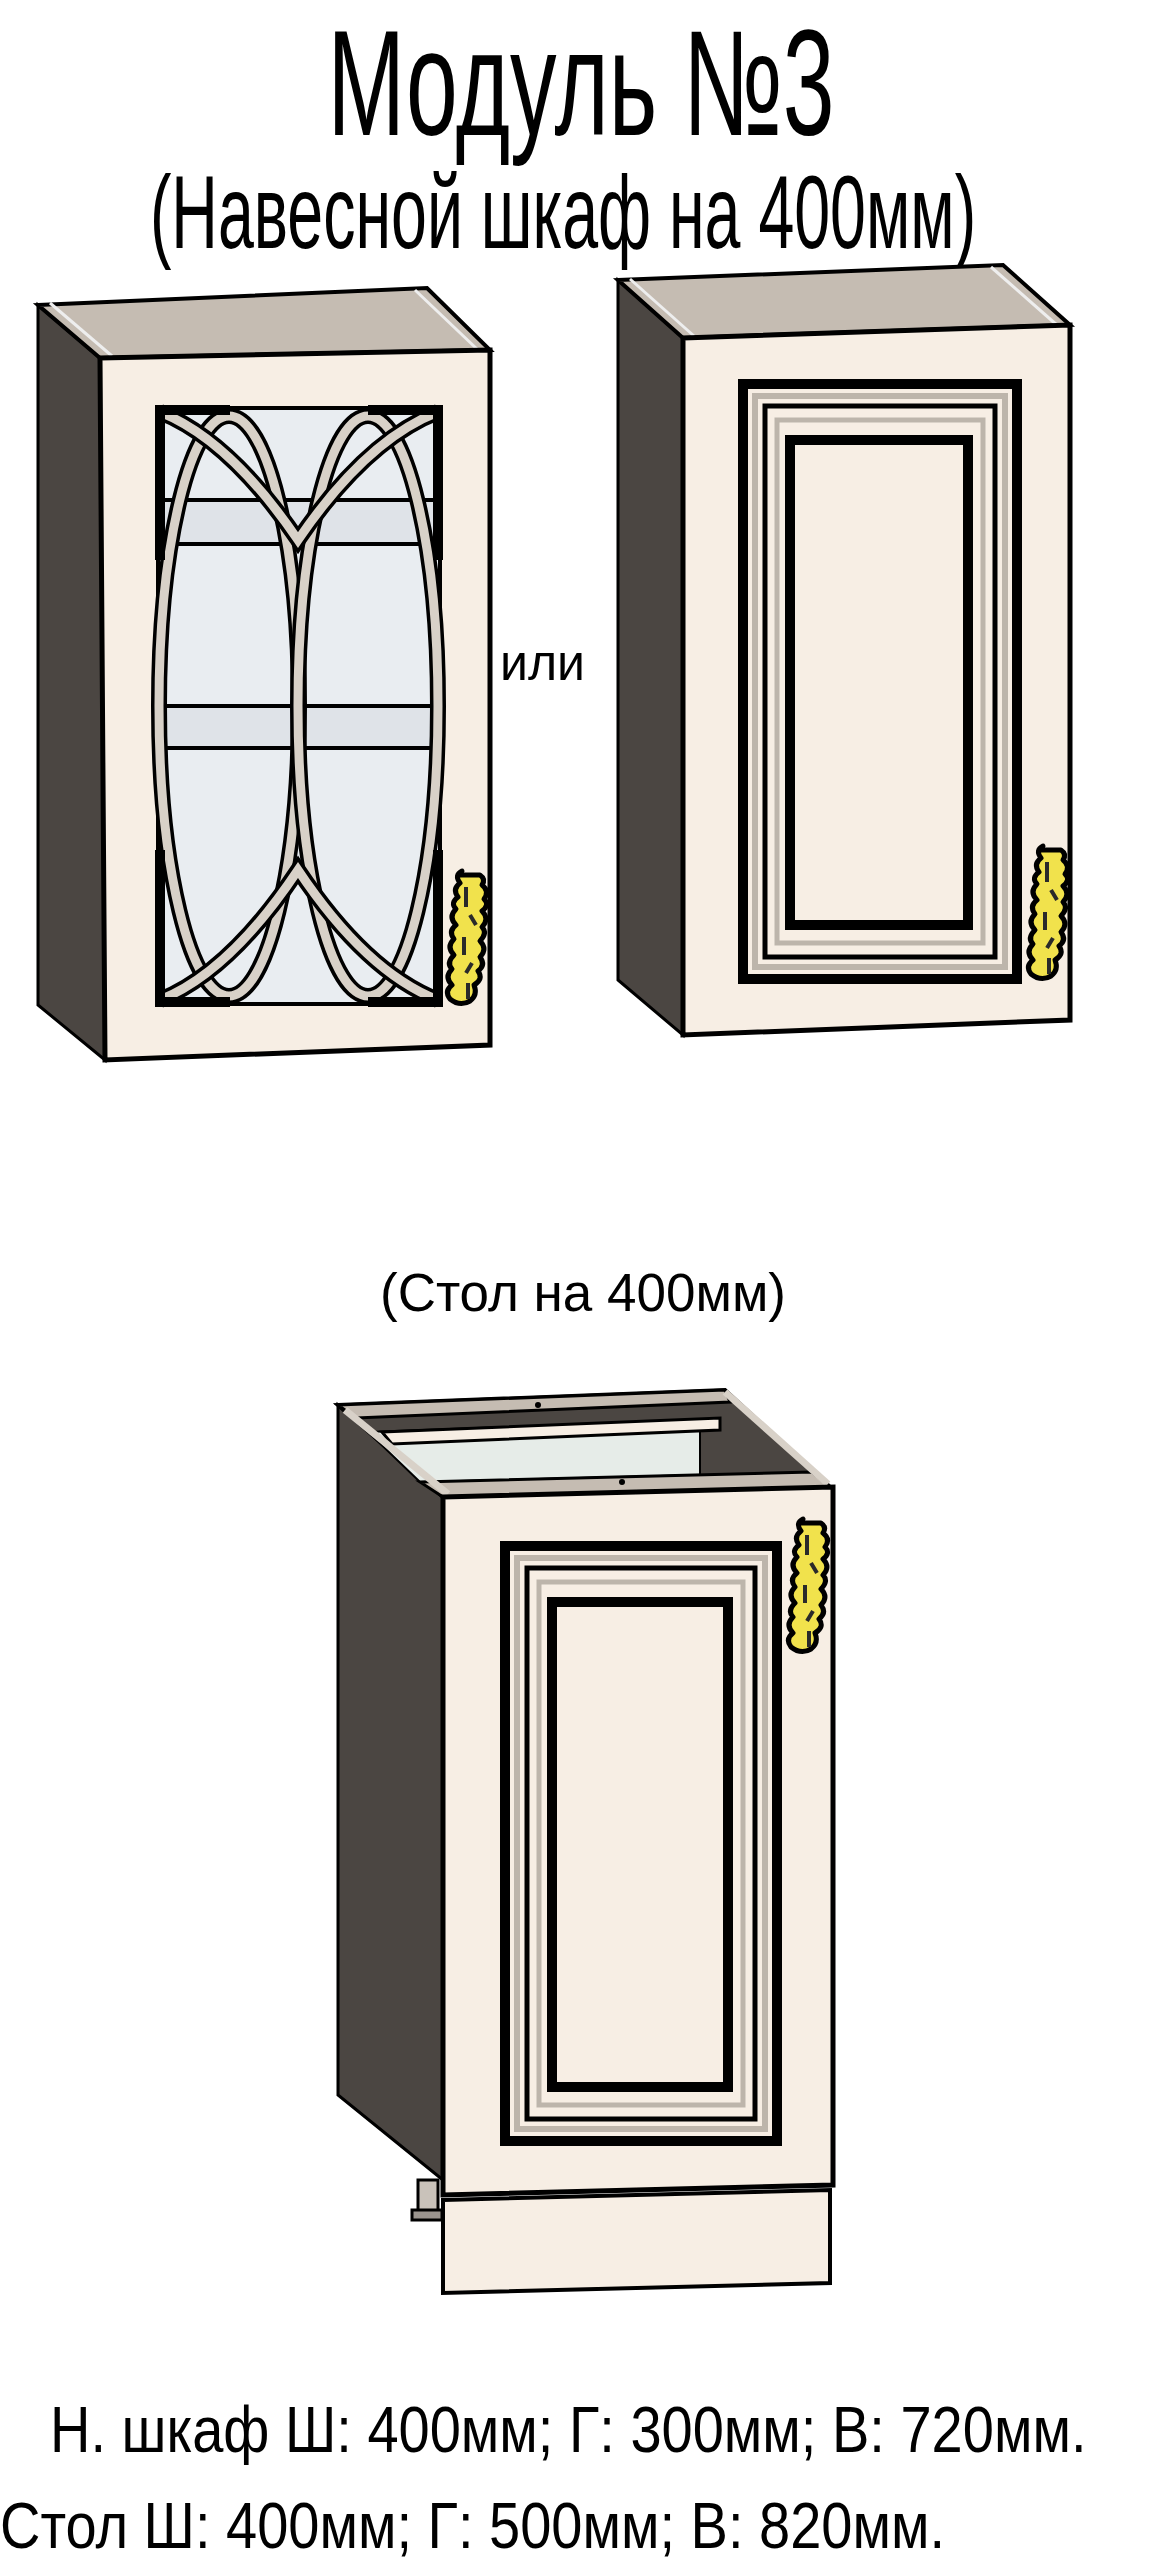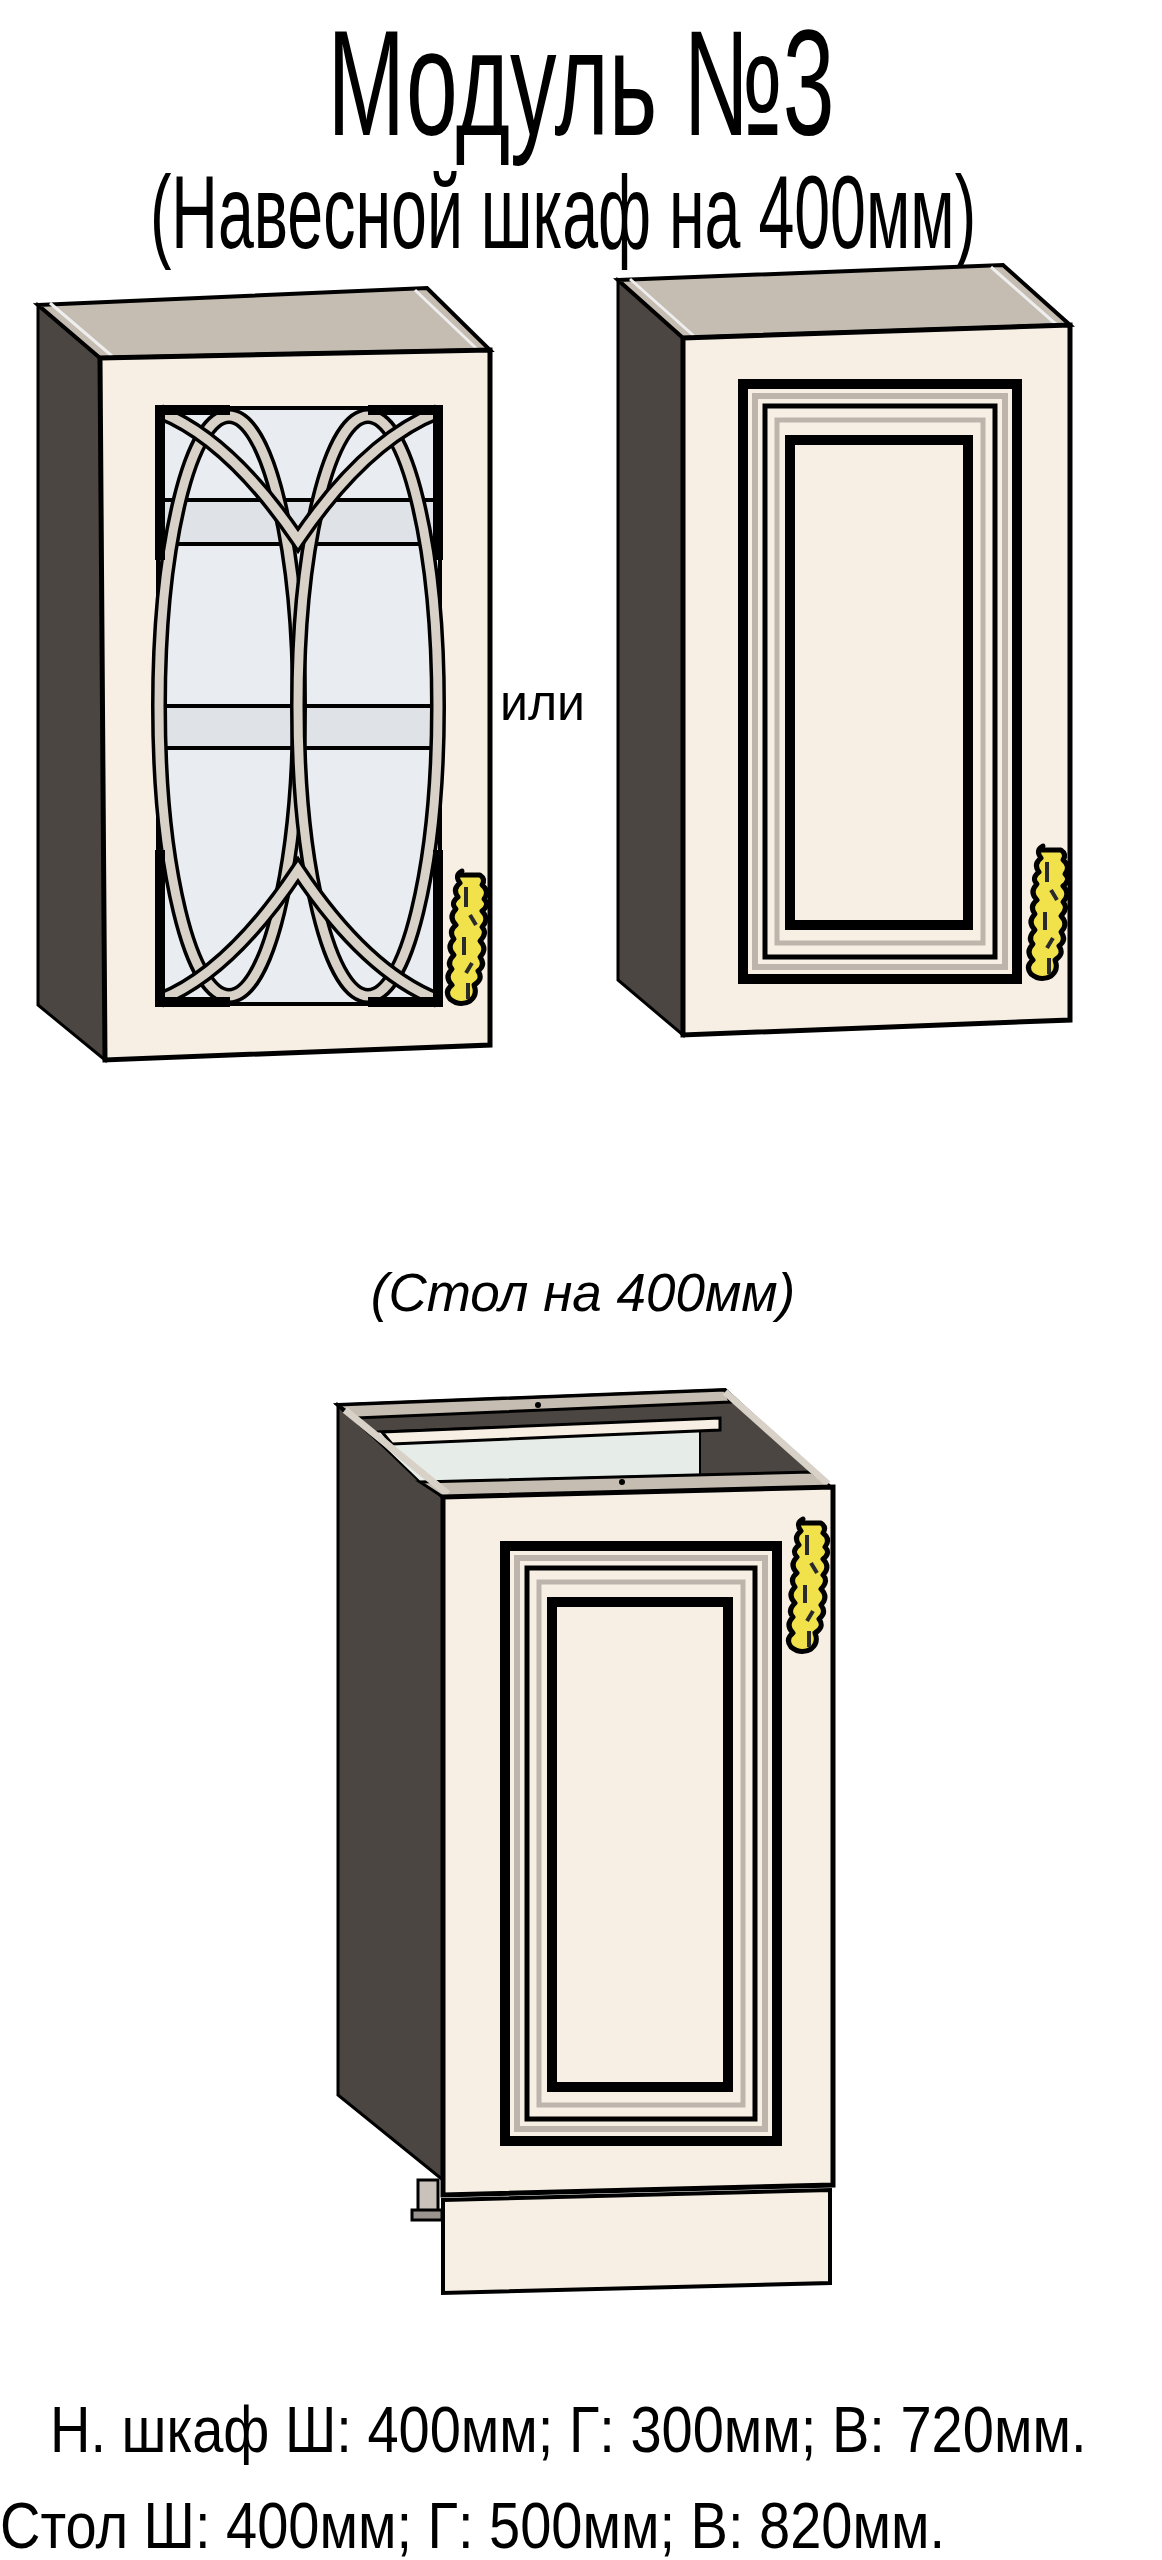--- a/index.html
+++ b/index.html
@@ -3,22 +3,22 @@
 <meta charset="utf-8">
 <style>
   html, body { margin: 0; padding: 0; background: #ffffff; }
   body { width: 1162px; height: 2560px; position: relative; overflow: hidden;
          font-family: "Liberation Sans", sans-serif; color: #000; }
   .txt { position: absolute; white-space: nowrap; line-height: 1; }
   .title { left: 581px; top: 8px; font-size: 150px; transform-origin: center top;
            transform: translateX(-50%) scaleX(0.62); }
   .sub1 { left: 563px; top: 160px; font-size: 104px; transform-origin: center top;
           transform: translateX(-50%) scaleX(0.62); }
-  .or { left: 500px; top: 678px; font-size: 50px; }
-  .sub2 { left: 583px; top: 1266px; font-size: 53px; transform: translateX(-50%); font-style: italic; }
+  .or { left: 500px; top: 638px; font-size: 50px; }
+  .sub2 { left: 583px; top: 1266px; font-size: 53px; transform: translateX(-50%); }
   .spec1 { left: 50px; top: 2398px; font-size: 64px; transform-origin: left top; transform: scaleX(0.875); }
   .spec2 { left: 0px; top: 2494px; font-size: 64px; transform-origin: left top; transform: scaleX(0.875); }
   svg.scene { position: absolute; left: 0; top: 0; width: 1162px; height: 2560px; }
 </style>
 </head>
 <body>
 
 <div class="txt title">Модуль №3</div>
 <div class="txt sub1">(Навесной шкаф на 400мм)</div>
 <div class="txt or">или</div>

